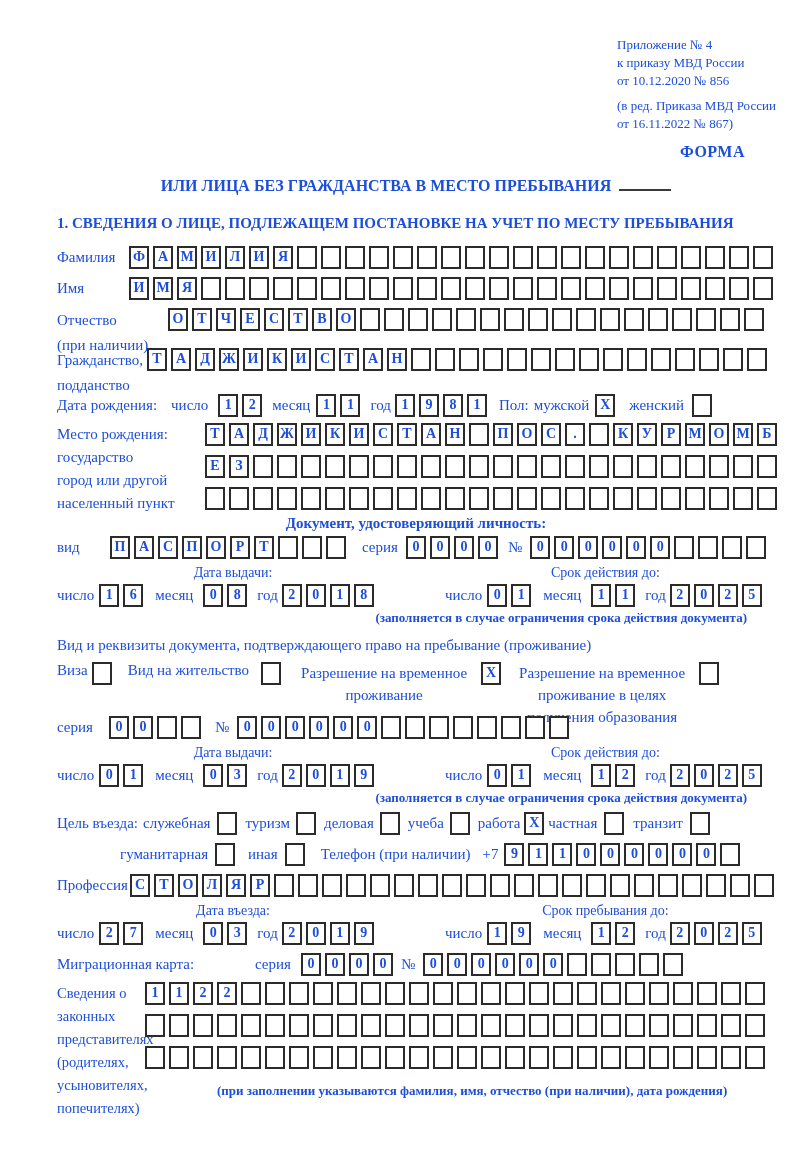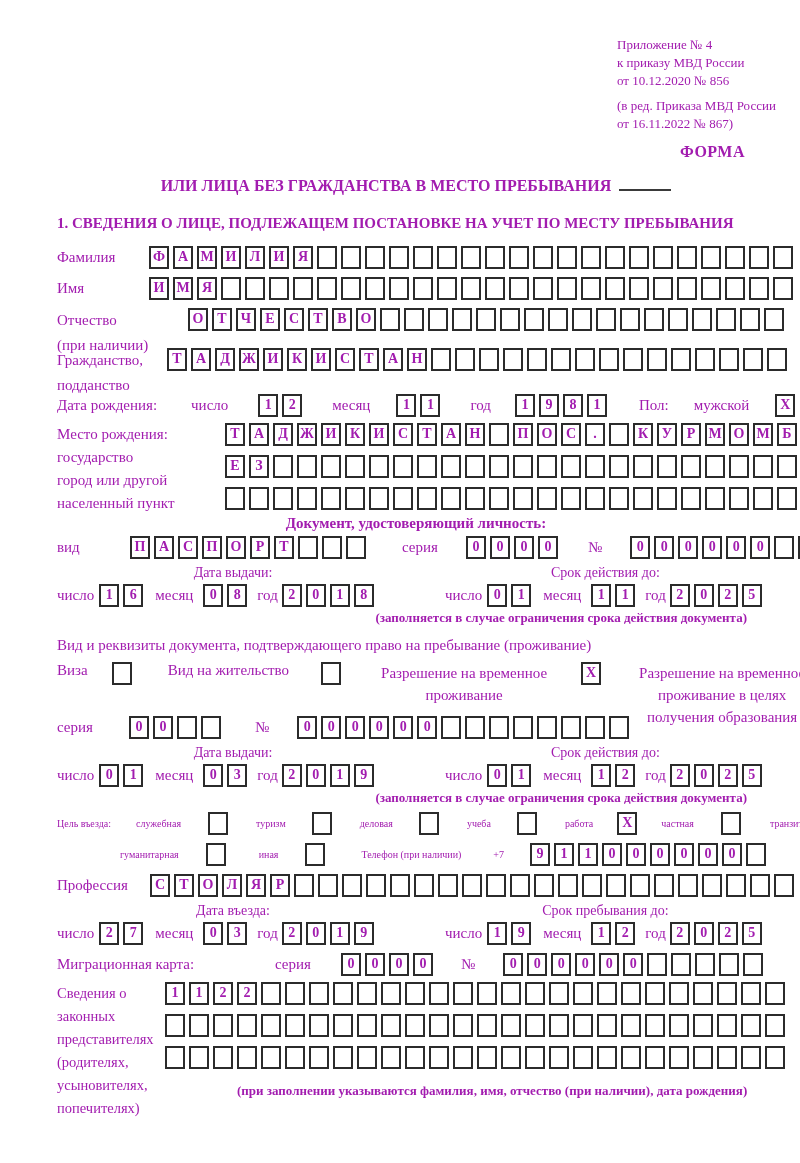--- a/index.html
+++ b/index.html
@@ -1,29 +1,29 @@
 <!DOCTYPE html>
 <html><head>
 <meta charset="utf-8">
 <style>
   html,body{margin:0;padding:0;background:#ffffff;}
   .page{
     position:relative;width:800px;height:1163px;box-sizing:border-box;
     padding:36px 25px 0 57px;overflow:hidden;background:#ffffff;
-    font-family:"Liberation Serif","DejaVu Serif",serif;color:#a21caf;
+    font-family:"Liberation Serif","DejaVu Serif",serif;color:#1d4ed8;
   }
   
   .hdr{margin-left:560px;font-size:13px;line-height:1.4;white-space:nowrap;}
   .hdr .grp2{margin-top:6px;}
   .form-label{text-align:right;padding-right:30px;font-weight:bold;font-size:16px;margin-top:10px;letter-spacing:.5px;}
   .title{text-align:center;font-weight:bold;font-size:16px;margin-top:12px;line-height:1.6;}
   .blank-line{display:inline-block;width:52px;border-bottom:2px solid #3a3a3a;height:.9em;margin-left:8px;}
   .sec-heading{font-weight:bold;font-size:15px;margin-top:16px;}
 
-  .frow{display:flex;align-items:center;margin-top:8px;gap:20px;}
+  .frow{display:flex;align-items:center;margin-top:8px;}
   .frow.top{align-items:flex-start;}
   .flabel{font-size:15px;flex-shrink:0;}
   .lbl2{flex-shrink:0;}
   .lbl2 div{font-size:15px;line-height:25px;white-space:nowrap;}
   .cells{display:flex;flex-shrink:0;}
   .cell{
     box-sizing:border-box;width:20px;height:23px;border:2px solid #2b2b2b;margin-right:4px;
     display:flex;align-items:center;justify-content:center;
     font-size:14px;font-weight:600;background:#fff;flex-shrink:0;
   }
@@ -34,21 +34,21 @@
   .dg-left{width:352px;flex-shrink:0;}
   .dg-right{margin-left:36px;}
   .dtitle{text-align:center;font-size:14px;margin-bottom:3px;}
   .drow{display:flex;align-items:center;}
   .note{font-size:13px;font-weight:600;margin-top:3px;}
   .note-right{text-align:right;padding-right:28px;}
   .doc-heading{text-align:center;font-weight:bold;font-size:15px;margin-top:-4px;}
   .intro{font-size:15px;line-height:26px;margin-top:6px;}
   .optlabel{width:178px;text-align:center;font-size:15px;line-height:22px;flex-shrink:0;}
   .purpose-row{font-size:14.5px;}
-  .purpose-row .flabel{font-size:10px;}
+  .purpose-row .flabel{font-size:15px;}
   .reps-note{margin-left:160px;}
 </style>
 </head>
 <body>
 
 <div class="page">
 
   <div class="hdr">
     <div>Приложение № 4</div>
     <div>к приказу МВД России</div>

